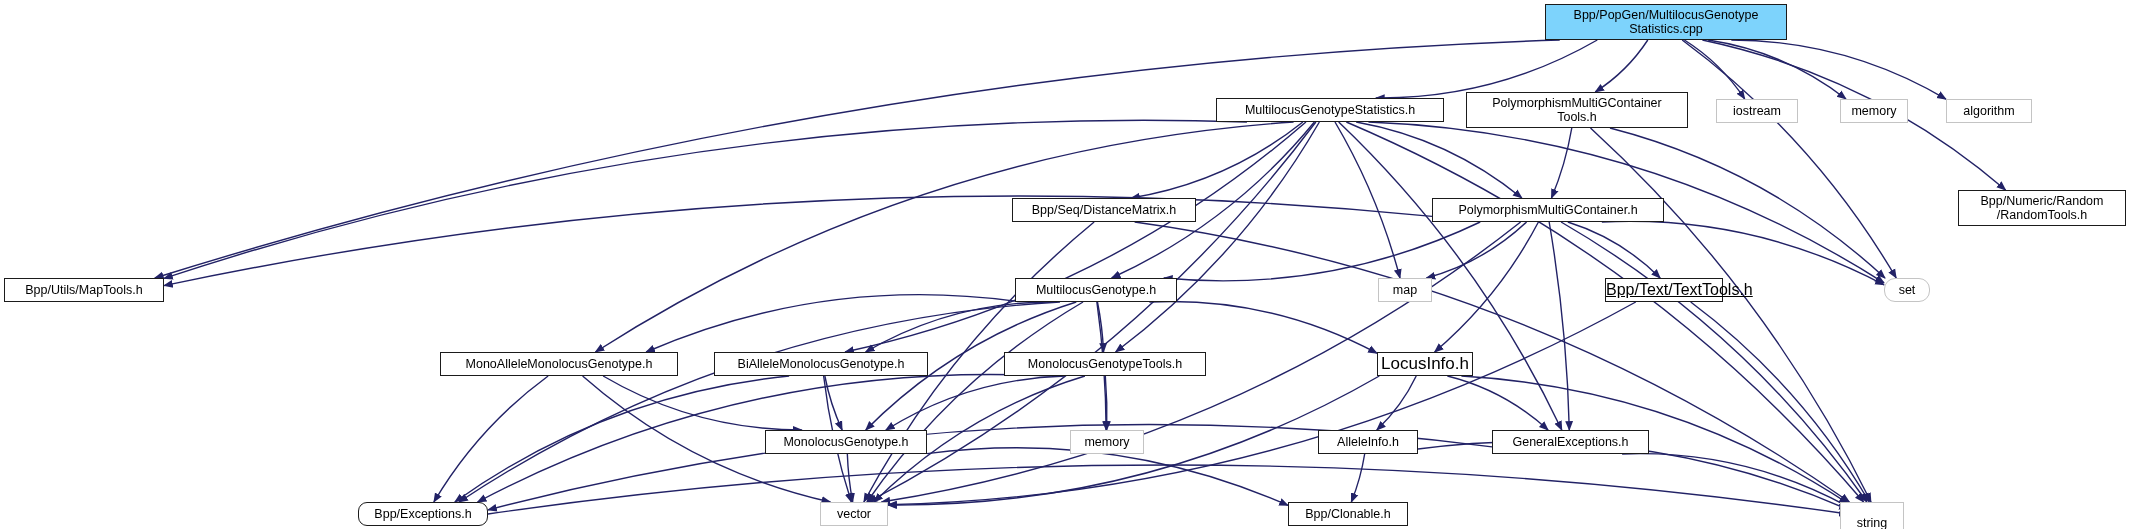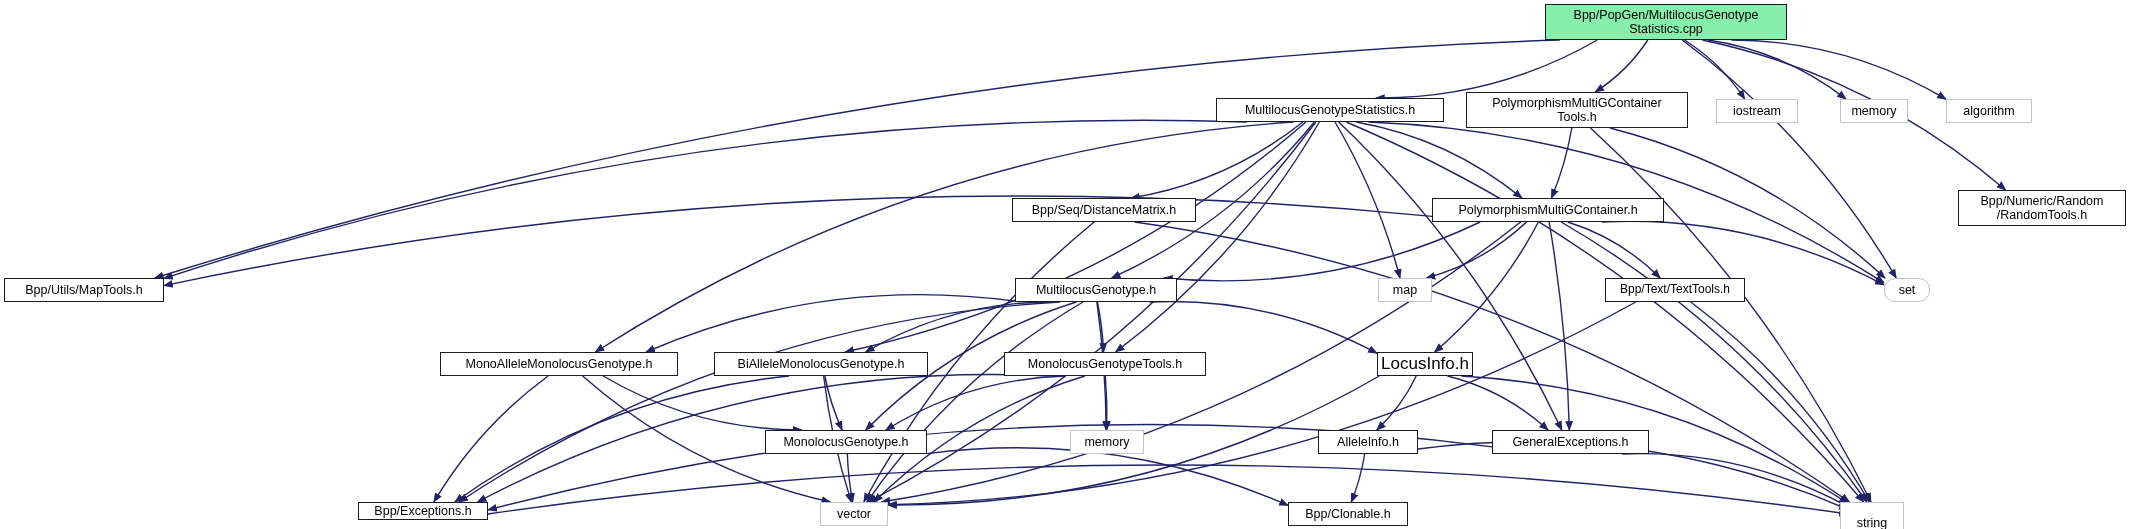--- a/index.html
+++ b/index.html
@@ -21,21 +21,21 @@
     justify-content:center;
     text-align:center;
     line-height:1.12;
     background:#ffffff;
     color:#000000;
     white-space:pre-line;
     z-index:5;
   }
   .node.hdr{ border:1px solid #1b1b1b; }
   .node.sys{ border:1px solid #c4c4c4; }
-  .node.root{ background:#86efac; border:1px solid #1b1b1b; }
+  .node.root{ background:#7dd3fc; border:1px solid #1b1b1b; }
   .node span{display:block;width:100%;}
 </style>
 </head>
 <body>
 
 <div id="graph">
   <svg id="edges" viewBox="0 0 2132 529" preserveAspectRatio="none">
       <defs>
         <marker id="ah" viewBox="0 0 10 10" refX="9" refY="5" markerWidth="7" markerHeight="7" orient="auto-start-reverse">
           <path d="M0,1 L10,5 L0,9 z" fill="#222266"></path>
@@ -115,27 +115,27 @@
     <div class="node sys" style="left: 1716px; top: 99px; width: 82px; height: 24px; font-size: 12.5px;"><span>iostream</span></div>
     <div class="node sys" style="left: 1840px; top: 99px; width: 68px; height: 24px; font-size: 12.5px;"><span>memory</span></div>
     <div class="node sys" style="left: 1946px; top: 99px; width: 86px; height: 24px; font-size: 12.5px;"><span>algorithm</span></div>
     <div class="node hdr" style="left: 1012px; top: 198px; width: 184px; height: 24px; font-size: 12.5px;"><span>Bpp/Seq/DistanceMatrix.h</span></div>
     <div class="node hdr" style="left: 1432px; top: 198px; width: 232px; height: 24px; font-size: 12.5px;"><span>PolymorphismMultiGContainer.h</span></div>
     <div class="node hdr" style="left: 1958px; top: 190px; width: 168px; height: 36px; font-size: 12.5px;"><span>Bpp/Numeric/Random
 /RandomTools.h</span></div>
     <div class="node hdr" style="left: 4px; top: 278px; width: 160px; height: 24px; font-size: 12.5px;"><span>Bpp/Utils/MapTools.h</span></div>
     <div class="node hdr" style="left: 1015px; top: 278px; width: 162px; height: 24px; font-size: 12.5px;"><span>MultilocusGenotype.h</span></div>
     <div class="node sys" style="left: 1378px; top: 278px; width: 54px; height: 24px; font-size: 12.5px;"><span>map</span></div>
-    <div class="node hdr" style="left: 1605px; top: 278px; width: 140px; height: 24px; font-size: 12px;"><span>Bpp/Text/TextTools.h</span></div>
+    <div class="node hdr" style="left: 1605px; top: 278px; width: 118px; height: 24px; font-size: 16px; text-decoration: underline;"><span>Bpp/Text/TextTools.h</span></div>
     <div class="node sys" style="left: 1884px; top: 278px; width: 46px; height: 24px; font-size: 12.5px; border-radius: 11px;"><span>set</span></div>
     <div class="node hdr" style="left: 440px; top: 352px; width: 238px; height: 24px; font-size: 12.5px;"><span>MonoAlleleMonolocusGenotype.h</span></div>
     <div class="node hdr" style="left: 714px; top: 352px; width: 214px; height: 24px; font-size: 12.5px;"><span>BiAlleleMonolocusGenotype.h</span></div>
     <div class="node hdr" style="left: 1004px; top: 352px; width: 202px; height: 24px; font-size: 12.5px;"><span>MonolocusGenotypeTools.h</span></div>
     <div class="node hdr" style="left: 1377px; top: 352px; width: 96px; height: 24px; font-size: 17px;"><span>LocusInfo.h</span></div>
     <div class="node hdr" style="left: 765px; top: 430px; width: 162px; height: 24px; font-size: 12.5px;"><span>MonolocusGenotype.h</span></div>
     <div class="node sys" style="left: 1070px; top: 430px; width: 74px; height: 24px; font-size: 12.5px;"><span>memory</span></div>
     <div class="node hdr" style="left: 1318px; top: 430px; width: 100px; height: 24px; font-size: 12.5px;"><span>AlleleInfo.h</span></div>
     <div class="node hdr" style="left: 1492px; top: 430px; width: 157px; height: 24px; font-size: 12.5px;"><span>GeneralExceptions.h</span></div>
-    <div class="node hdr" style="left: 358px; top: 502px; width: 130px; height: 18px; font-size: 12.5px;"><span>Bpp/Exceptions.h</span></div>
+    <div class="node hdr" style="left: 358px; top: 502px; width: 130px; height: 24px; font-size: 12.5px; border-radius: 9px;"><span>Bpp/Exceptions.h</span></div>
     <div class="node sys" style="left: 820px; top: 502px; width: 68px; height: 24px; font-size: 12.5px;"><span>vector</span></div>
     <div class="node hdr" style="left: 1288px; top: 502px; width: 120px; height: 24px; font-size: 12.5px;"><span>Bpp/Clonable.h</span></div>
     <div class="node sys" style="left: 1840px; top: 502px; width: 64px; height: 41px; font-size: 12.5px;"><span>string</span></div>
   </div>
 
 </body></html>

